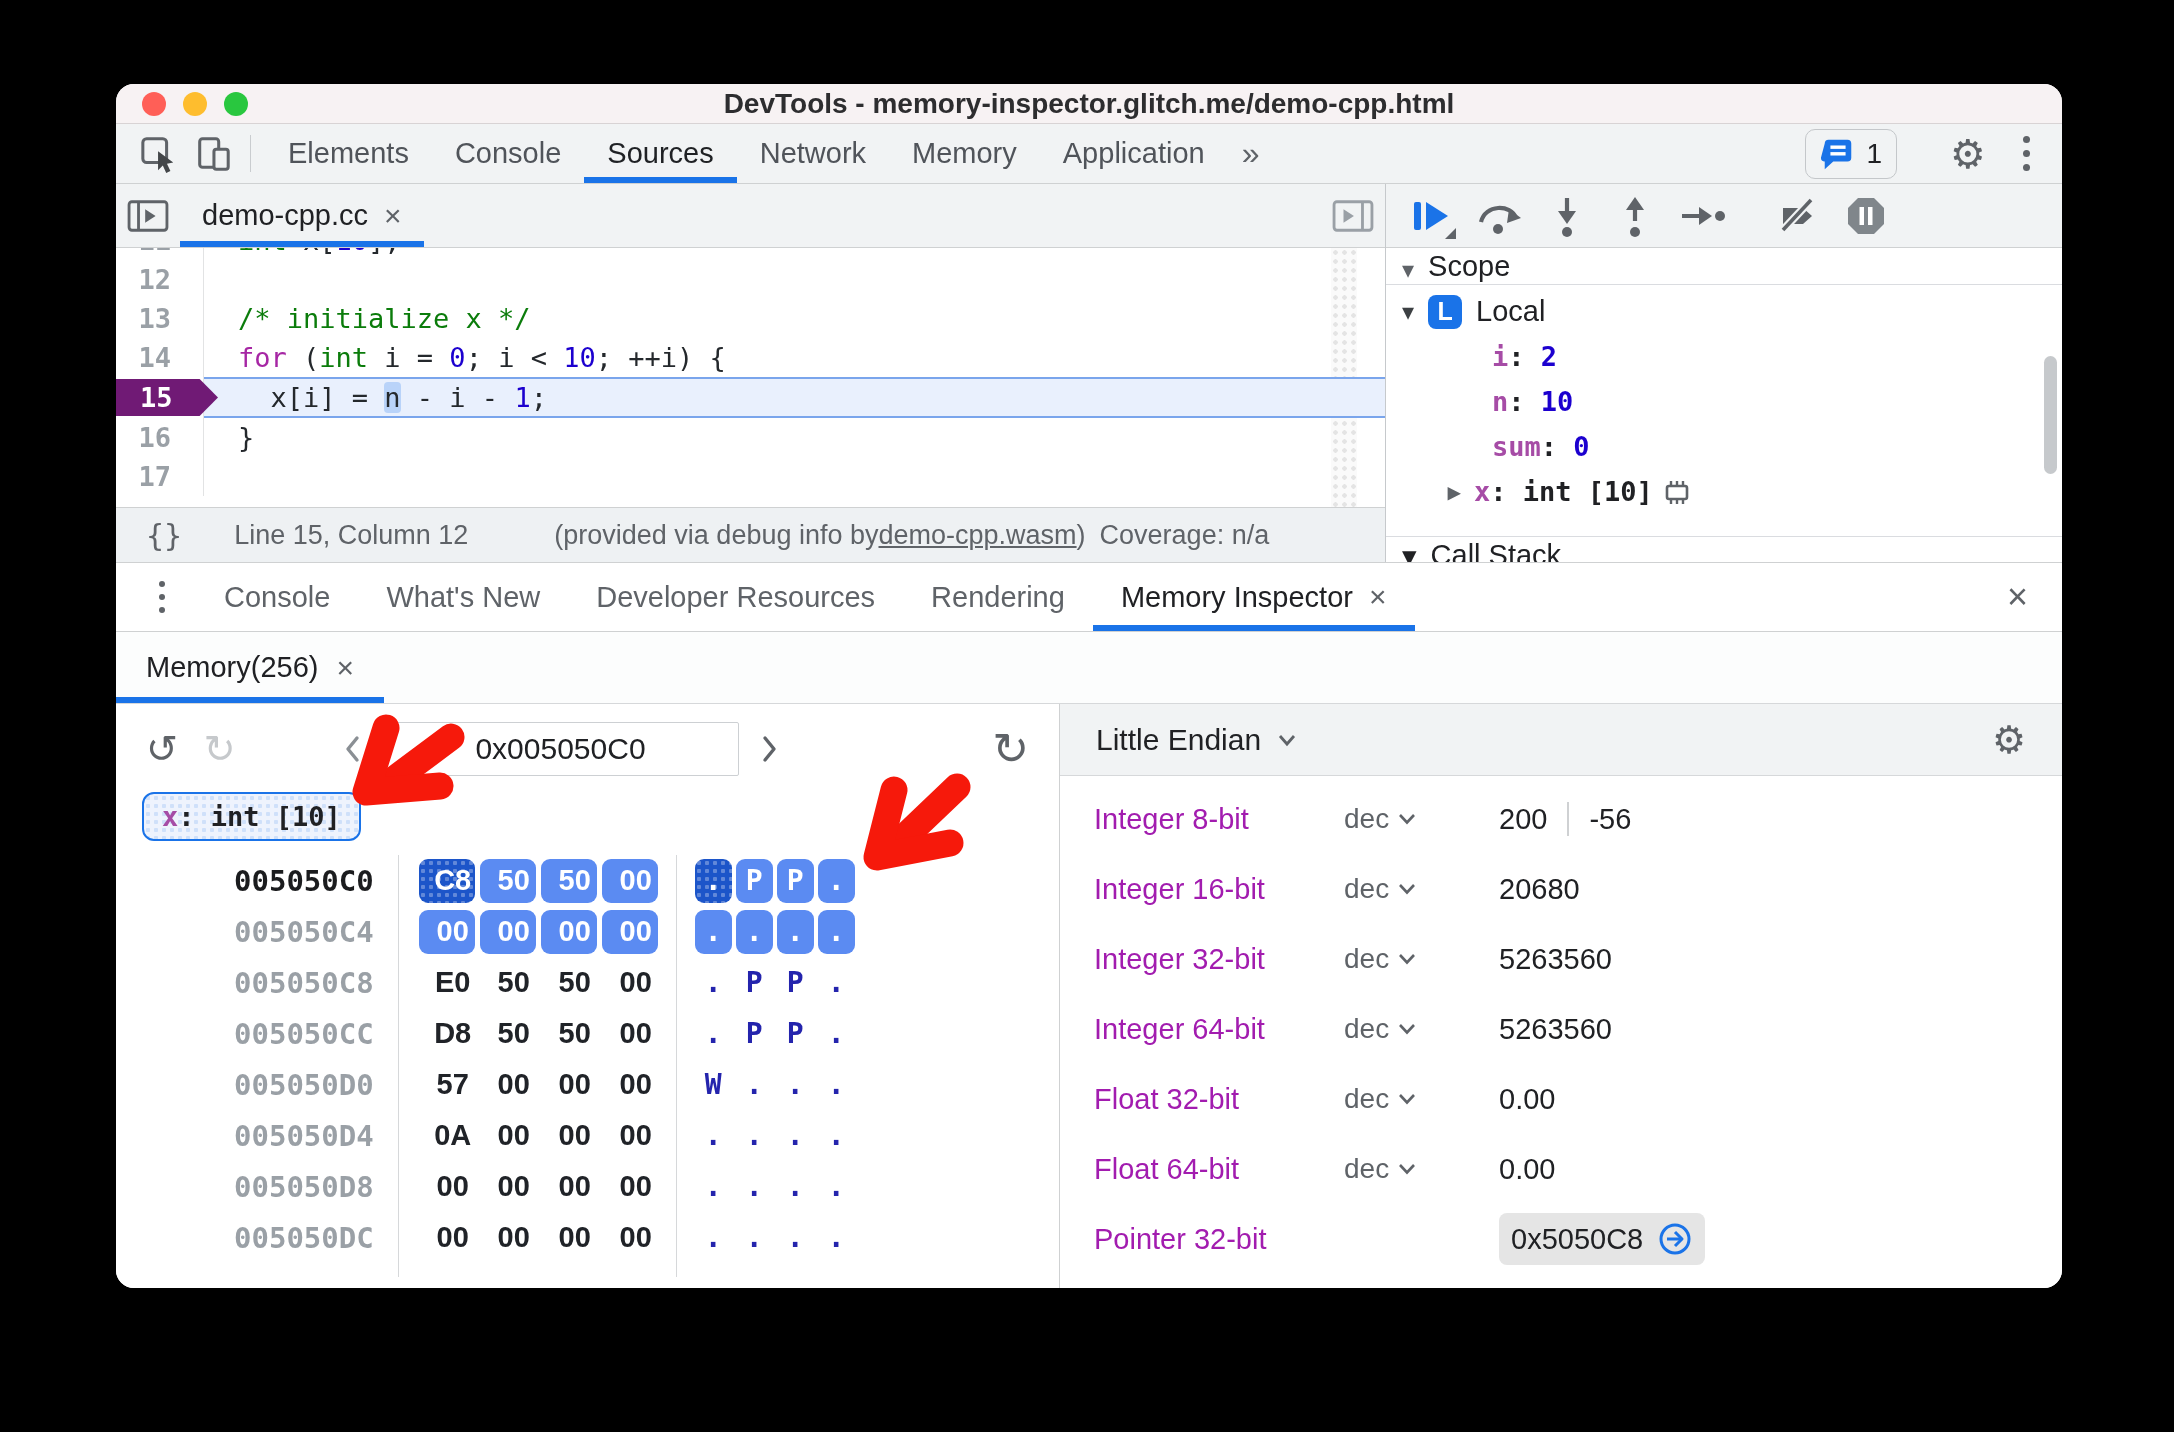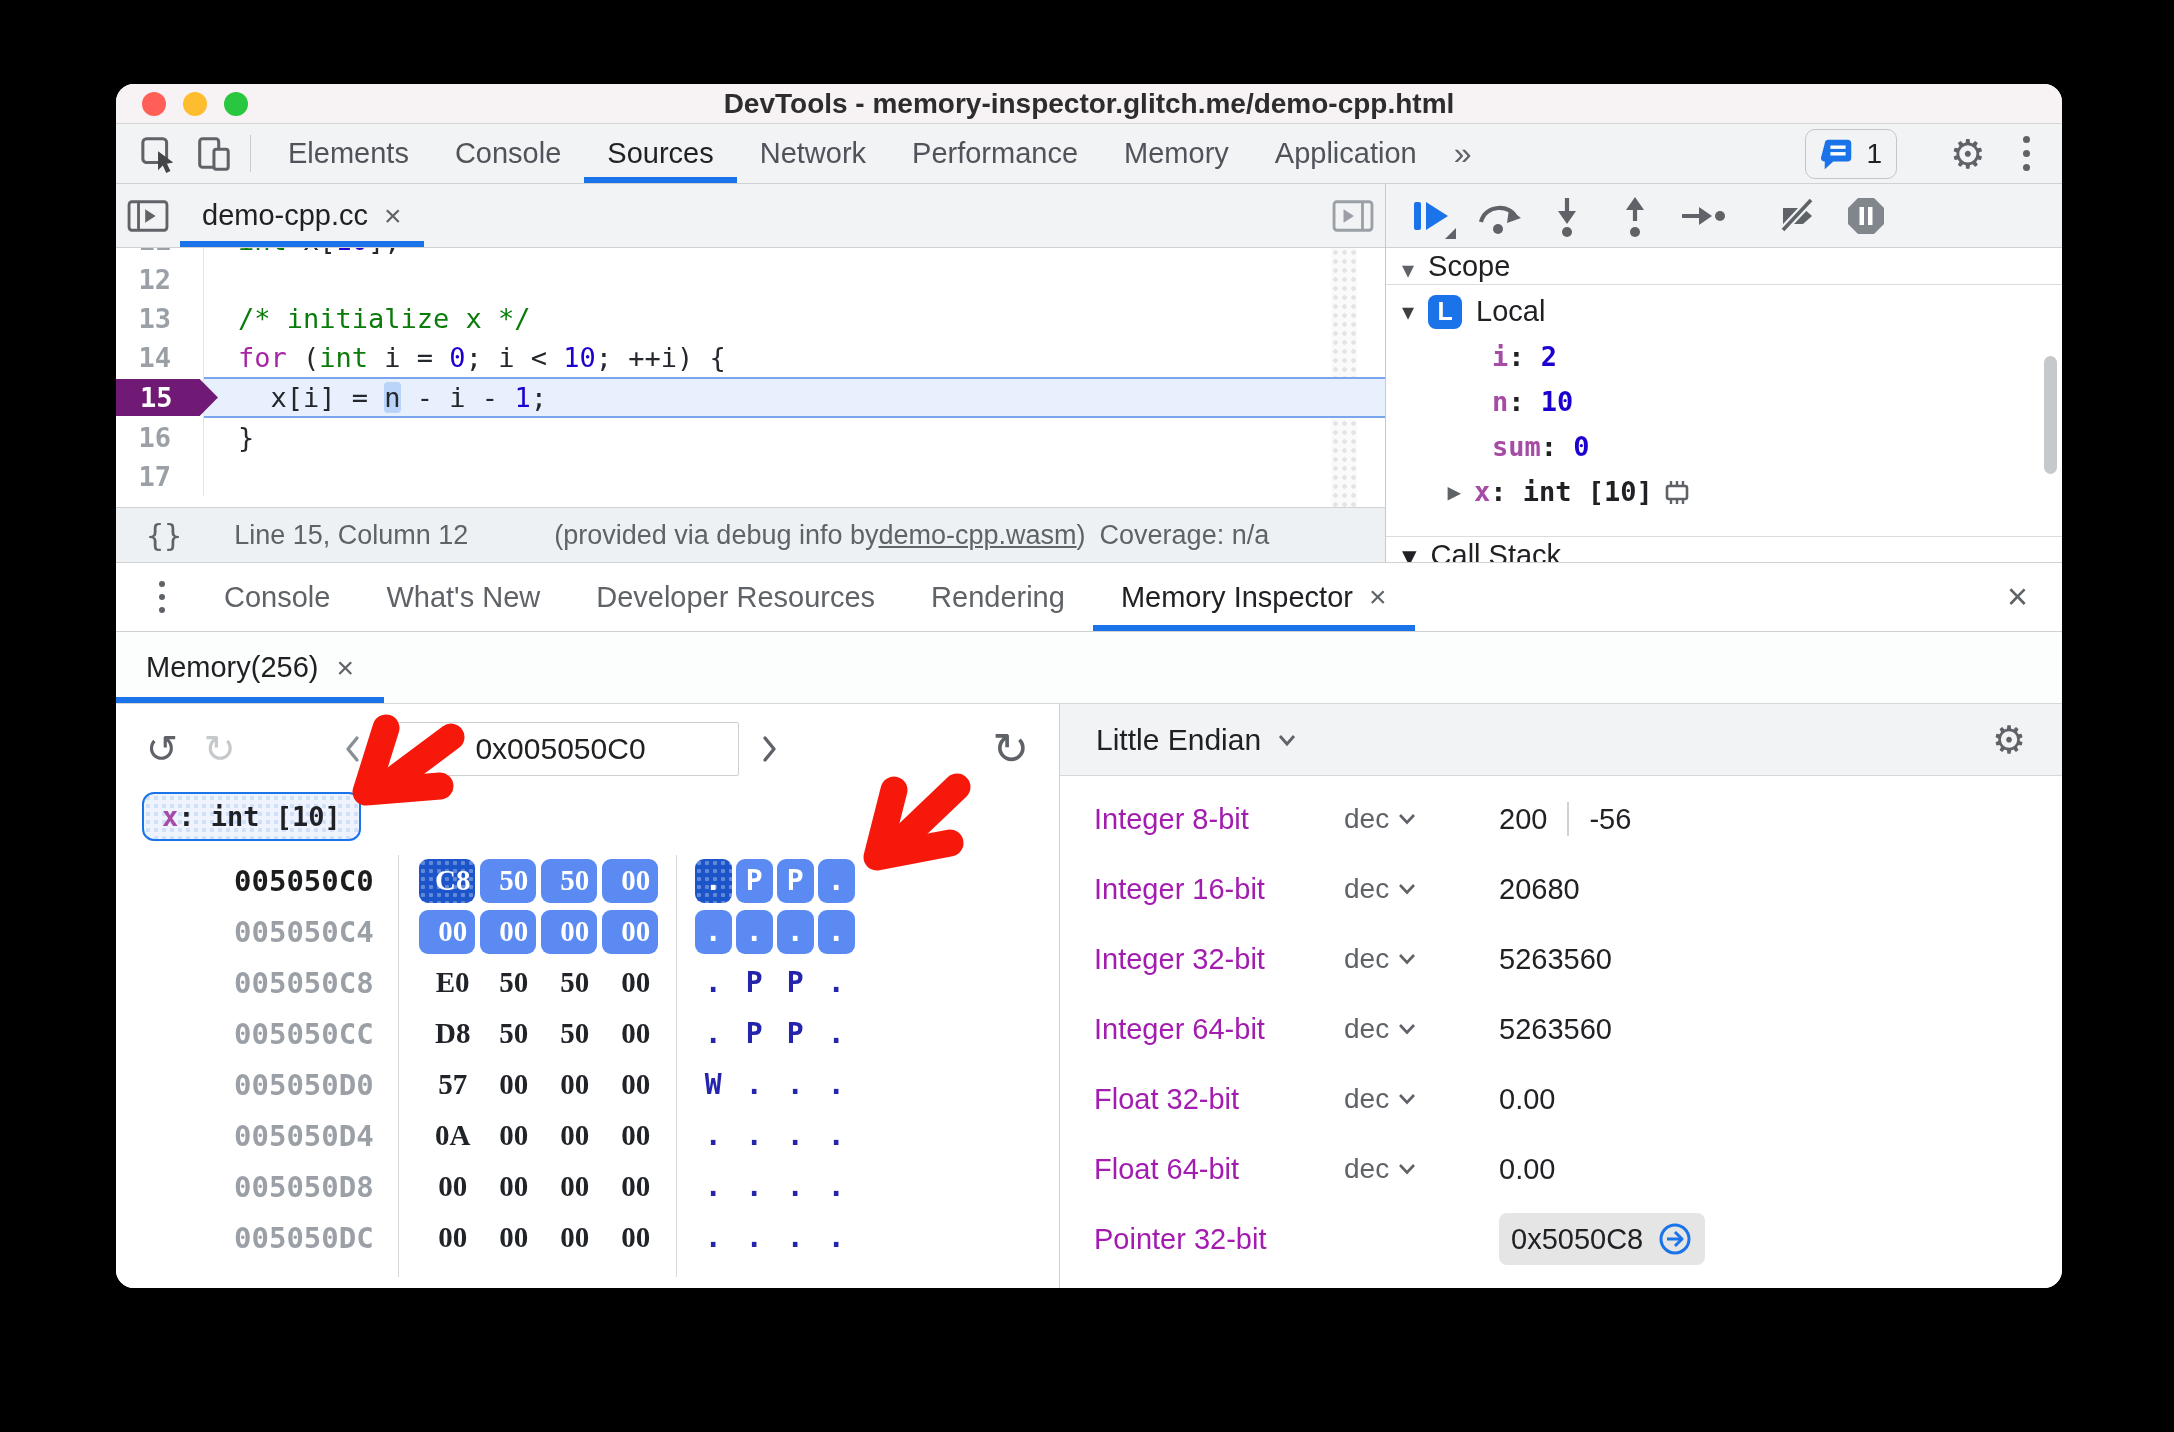--- a/index.html
+++ b/index.html
@@ -121,21 +121,21 @@
   .obj-chip .ctype{color:#202124;white-space:pre;}
   .hex-grid{display:flex;margin-left:118px;flex:0 0 auto;}
   .col{display:flex;flex-direction:column;}
   .hrow{height:51px;display:flex;align-items:center;}
   .col-addr .hrow{justify-content:flex-end;padding-right:24px;font-family:"DejaVu Sans Mono",monospace;font-size:29px;
      font-weight:600;color:#9aa0a6;}
   .col-addr .hrow.cur{color:#1b1c1e;font-weight:700;}
   .col-bytes{border-left:1px solid #d6d8da;padding:0 18px 14px 20px;}
   .col-bytes .hrow{gap:5px;}
   .bcell{width:56px;height:44px;display:flex;align-items:center;justify-content:center;border-radius:9px;
-     font-family:Liberation Serif, serif;font-size:29px;font-weight:600;color:#202328;padding-left:12px;}
+     font-family:Liberation Sans, sans-serif;font-size:29px;font-weight:600;color:#202328;padding-left:12px;}
   .col-ascii{border-left:1px solid #d6d8da;padding:0 12px 14px 18px;}
   .col-ascii .hrow{gap:4px;}
   .acell{width:37px;height:44px;display:flex;align-items:center;justify-content:center;border-radius:9px;
      font-family:"DejaVu Sans Mono",monospace;font-size:28px;font-weight:600;color:#2424ad;}
   .sel{background:#5b8bf2;color:#fff;}
   .focus{background:#1c55c9;background-image:radial-gradient(rgba(255,255,255,.30) 2px, transparent 2.5px);background-size:8px 8px;color:#fff;}
 
   .value-pane{flex:1;display:flex;flex-direction:column;background:#fff;min-width:0;}
   .vp-header{height:72px;background:#f1f3f4;border-bottom:1px solid #d6d8da;display:flex;align-items:center;
      padding:0 36px;flex:0 0 auto;font-size:30px;color:#202124;gap:16px;}
@@ -183,21 +183,20 @@
               <rect x="21" y="15" width="15" height="21" rx="2.5" fill="#f1f3f4" stroke="#5f6368" stroke-width="3.2"></rect>
             </svg>
         </span>
       </div>
       <div class="vdiv"></div>
       <div class="mtabs" id="main-tabs">
           <div class="mtab">Elements</div>
           <div class="mtab">Console</div>
           <div class="mtab active">Sources</div>
           <div class="mtab">Network</div>
-          <div class="mtab">Performance</div>
           <div class="mtab">Memory</div>
           <div class="mtab">Application</div>
         </div>
       <div class="more-tabs">»</div>
       <div class="toolbar-right">
         <div class="issues-btn">
           <span>
             <svg width="36" height="36" viewBox="0 0 38 38">
                 <path d="M5 8 a4 4 0 0 1 4 -4 h20 a4 4 0 0 1 4 4 v15 a4 4 0 0 1 -4 4 h-15 l-9 8 v-8 a4 4 0 0 1 -4 -4 z" fill="#1a73e8"></path>
                 <rect x="11" y="10" width="16" height="3.6" fill="#fff"></rect>

